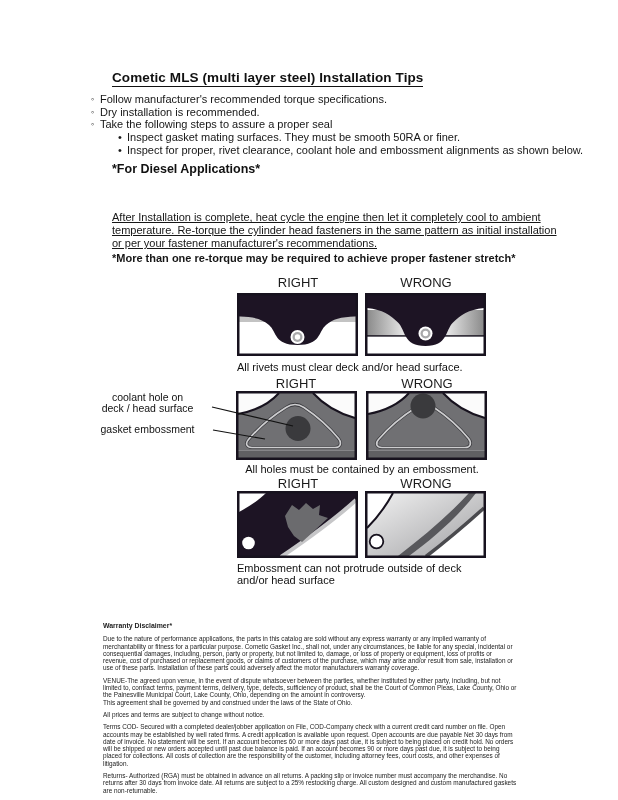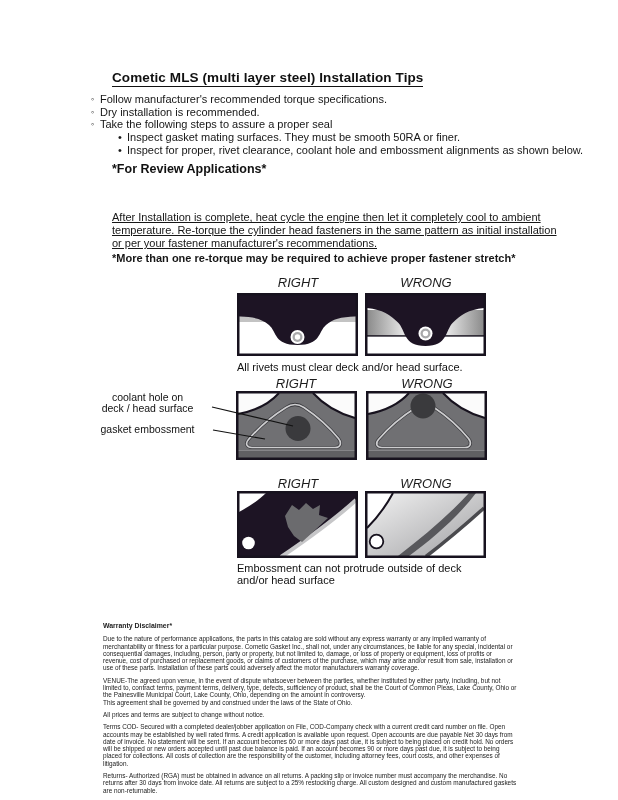--- a/index.html
+++ b/index.html
@@ -11,21 +11,21 @@
   .bullets{left:91px;top:45px;font-size:11px;line-height:12.7px;color:#161616;}
   .bullet-row{display:flex;}
   .bullet-row .m{width:9px;flex:0 0 9px;font-size:9px;line-height:12.7px;}
   .bullet-row.sub{margin-left:27px;}
   .bullet-row.sub .m{font-size:11px;width:9px;flex-basis:9px;}
   .h2{left:112px;top:114px;font-size:12.5px;font-weight:bold;color:#111;}
   .para{left:112px;width:462px;font-size:11px;line-height:13.2px;white-space:pre-line;color:#161616;}
   .para.pp1{top:133px;}
   .para.pp2{top:163px;text-decoration:underline;}
   .para.pp3{top:204px;font-weight:bold;}
-  .fig-label{position:absolute;transform:translateX(-50%);font-size:13px;color:#1c1c1c;font-style:italic;}
+  .fig-label{position:absolute;transform:translateX(-50%);font-size:13px;color:#1c1c1c;}
   .f1r{left:298px;top:227px;} .f1w{left:426px;top:227px;}
   .f2r{left:296px;top:328px;} .f2w{left:427px;top:328px;}
   .f3r{left:298px;top:428px;} .f3w{left:426px;top:428px;}
   .panel{position:absolute;display:block;}
   .p11{left:237px;top:245px;} .p12{left:365px;top:245px;}
   .p21{left:236px;top:343px;} .p22{left:366px;top:343px;}
   .p31{left:237px;top:443px;} .p32{left:365px;top:443px;}
   .cap{position:absolute;font-size:11px;line-height:12.3px;white-space:pre-line;color:#111;}
   .cap1{left:237px;top:313px;}
   .cap2{left:237px;top:415px;width:250px;text-align:center;}
@@ -62,21 +62,21 @@
     <div class="bullet-row sub">
       <span class="m">•</span>
       <span>Inspect gasket mating surfaces.  They must be smooth 50RA or finer.</span>
     </div>
     <div class="bullet-row sub">
       <span class="m">•</span>
       <span>Inspect for proper, rivet clearance, coolant hole and embossment alignments as shown below.</span>
     </div>
   </div>
 
-  <div class="abs h2">*For Review Applications*</div>
+  <div class="abs h2">*For Diesel Applications*</div>
   <div class="abs para pp2">After Installation is complete, heat cycle the engine then let it completely cool to ambient
 temperature. Re-torque the cylinder head fasteners in the same pattern as initial installation
 or per your fastener manufacturer's recommendations.</div>
   <div class="abs para pp3">*More than one re-torque may be required to achieve proper fastener stretch*</div>
 
   <span class="fig-label f1r">RIGHT</span>
   <span class="fig-label f1w">WRONG</span>
 
   <svg class="panel p11" width="121" height="63" viewBox="0 0 121 63">
     <rect x="0" y="0" width="121" height="63" fill="#ffffff"></rect>
@@ -152,20 +152,21 @@
     </g>
     <circle cx="57" cy="15" r="12.5" fill="#3a3a3d"></circle>
     <rect x="1.25" y="1.25" width="118.5" height="66.5" fill="none" stroke="#17121e" stroke-width="2.5"></rect>
   </svg>
 
   <svg class="abs leaders" width="110" height="50" viewBox="0 0 110 50">
     <line x1="12" y1="11" x2="93" y2="30" stroke="#111111" stroke-width="1.1"></line>
     <line x1="13" y1="34" x2="65" y2="43" stroke="#111111" stroke-width="1.1"></line>
   </svg>
 
+  <div class="cap cap2">All holes must be contained by an embossment.</div>
 
   <span class="fig-label f3r">RIGHT</span>
   <span class="fig-label f3w">WRONG</span>
 
   <svg class="panel p31" width="121" height="67" viewBox="0 0 121 67">
     <rect x="0" y="0" width="121" height="67" fill="#ffffff"></rect>
     <path d="M29,2 H119 V10 C95,31 69,49 45,65 L2,65 L2,21 C13,15 22,9 29,2 Z" fill="#1d1424"></path>
     <path d="M44,66 C69,49 95,31 119,9" fill="none" stroke="#c6c6c8" stroke-width="4"></path>
     <path d="M48,25 L55,14 L62,19 L69,12 L76,18 L83,14 L82,24 L91,27 L76,41 L65,51 L57,45 L51,36 Z" fill="#6b6b6e"></path>
     <circle cx="11.5" cy="52" r="6.3" fill="#ffffff"></circle>

